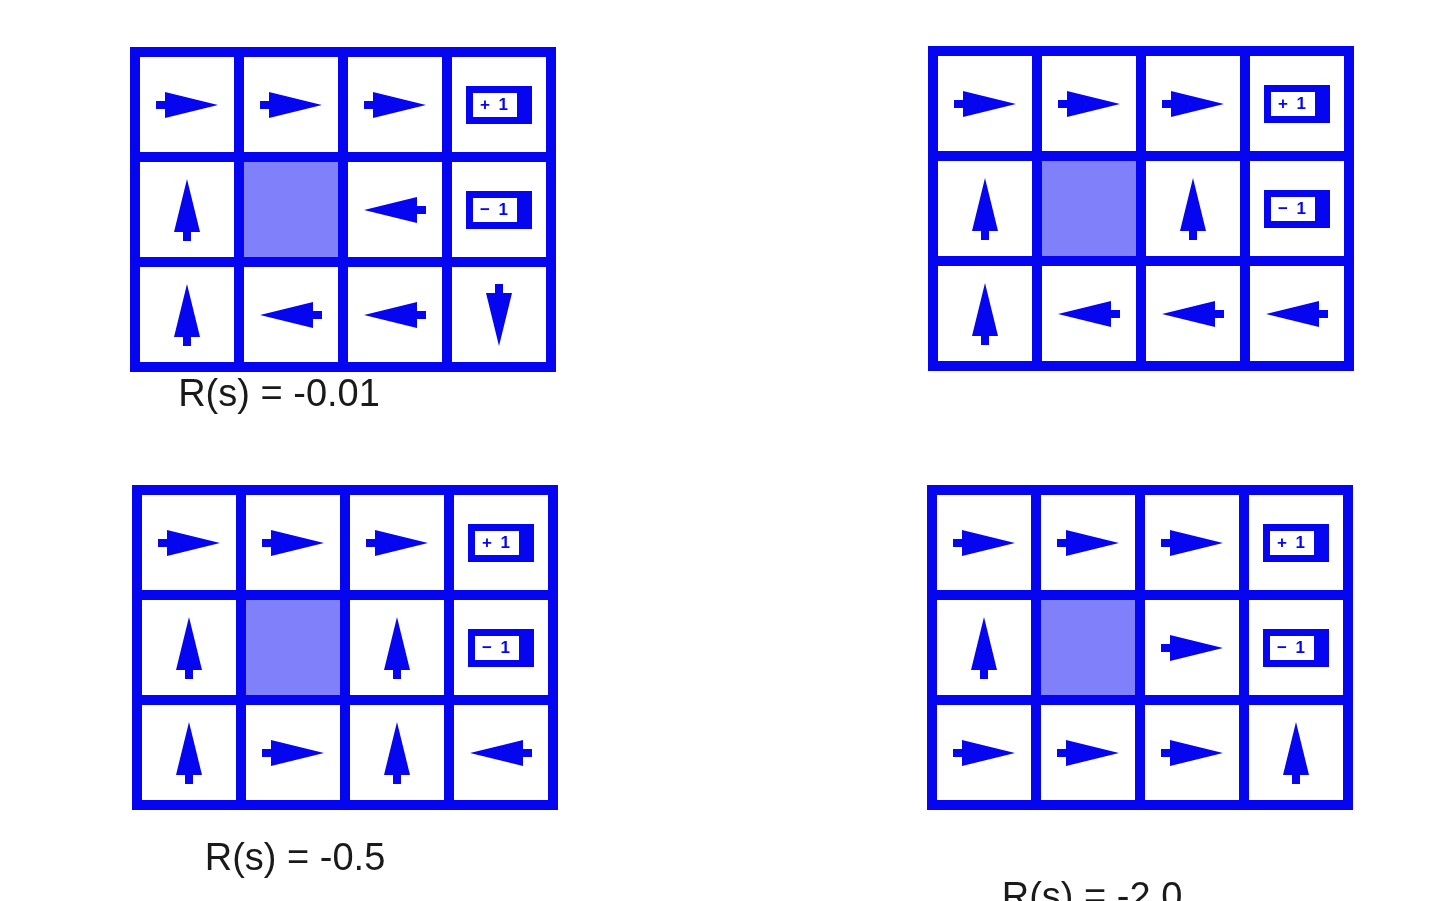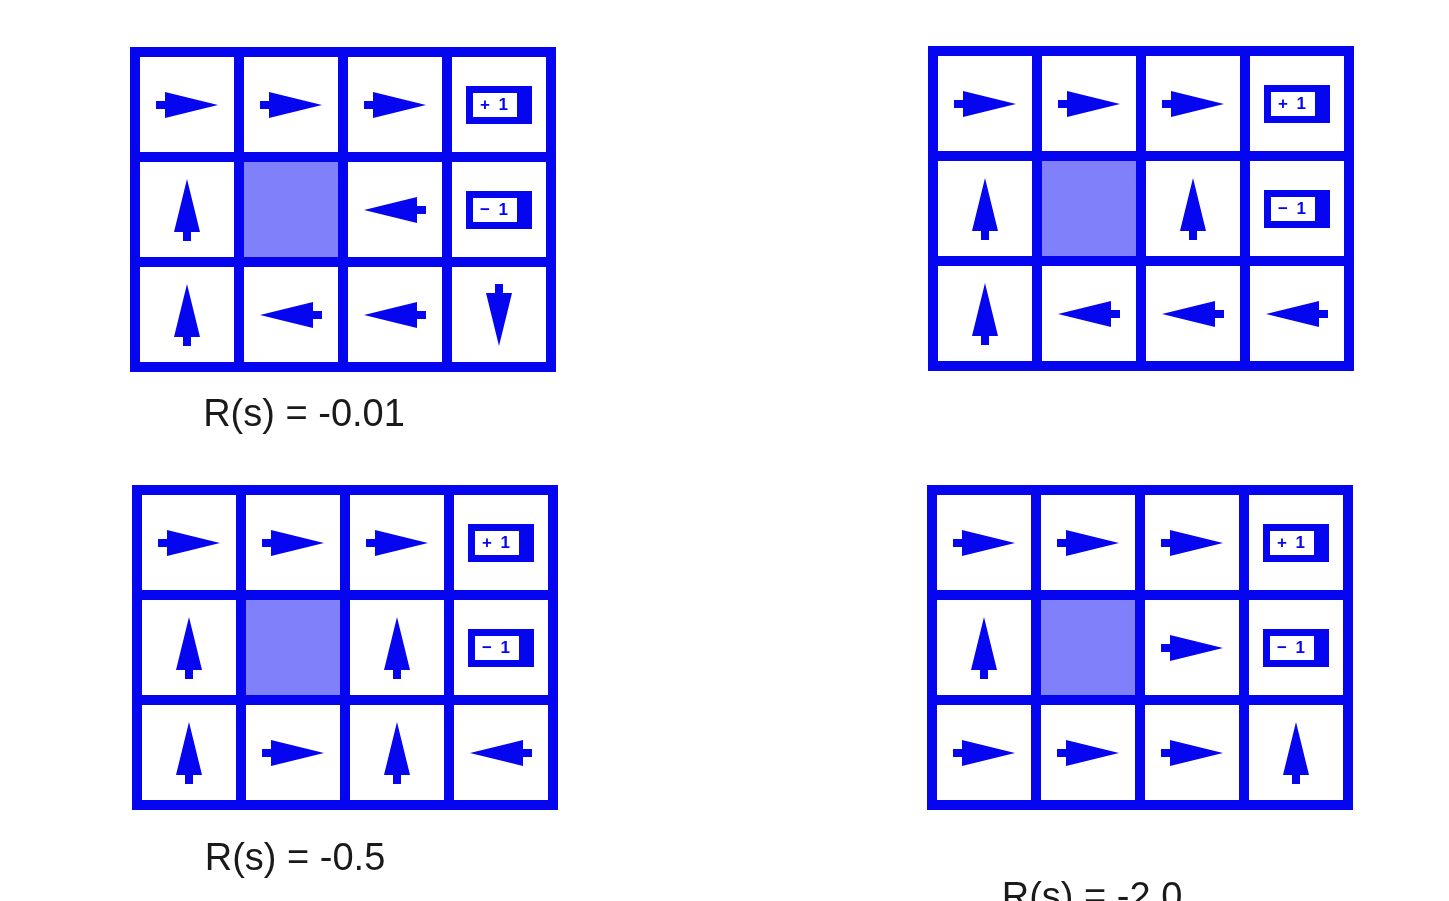--- a/index.html
+++ b/index.html
@@ -55,21 +55,21 @@
     white-space: nowrap;
   }
 
   .r-label {
     position: absolute;
     transform: translateX(-50%);
     font-size: 38px;
     color: #1a1a1a;
     white-space: nowrap;
   }
-  #label-0 { left: 279px;  top: 392px; margin-left: 25px; }
+  #label-0 { left: 279px;  top: 372px; }
   #label-1 { left: 1167px; top: 392px; }
   #label-2 { left: 295px;  top: 836px; }
   #label-3 { left: 1092px; top: 836px; margin-top: 39px; }
 </style>
 </head>
 <body>
 
 <div class="canvas">
 
   <div class="gridworld" id="grid-0">

